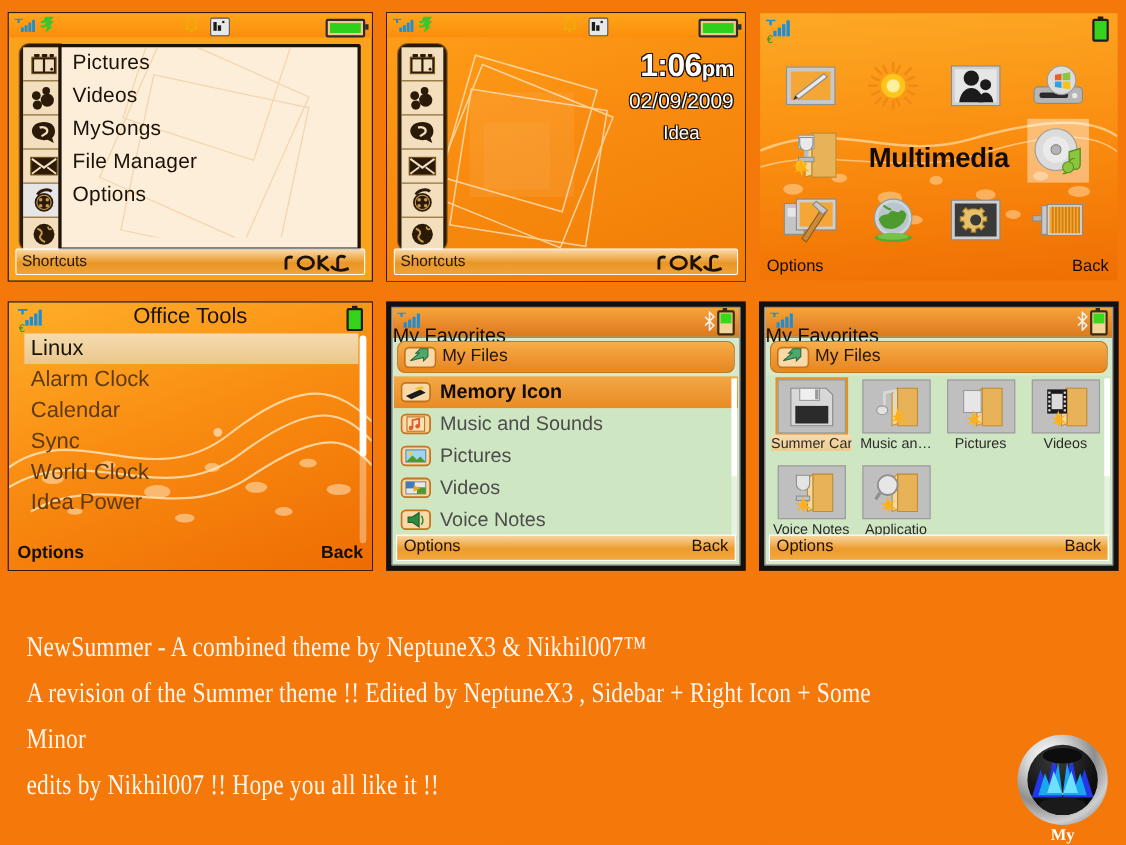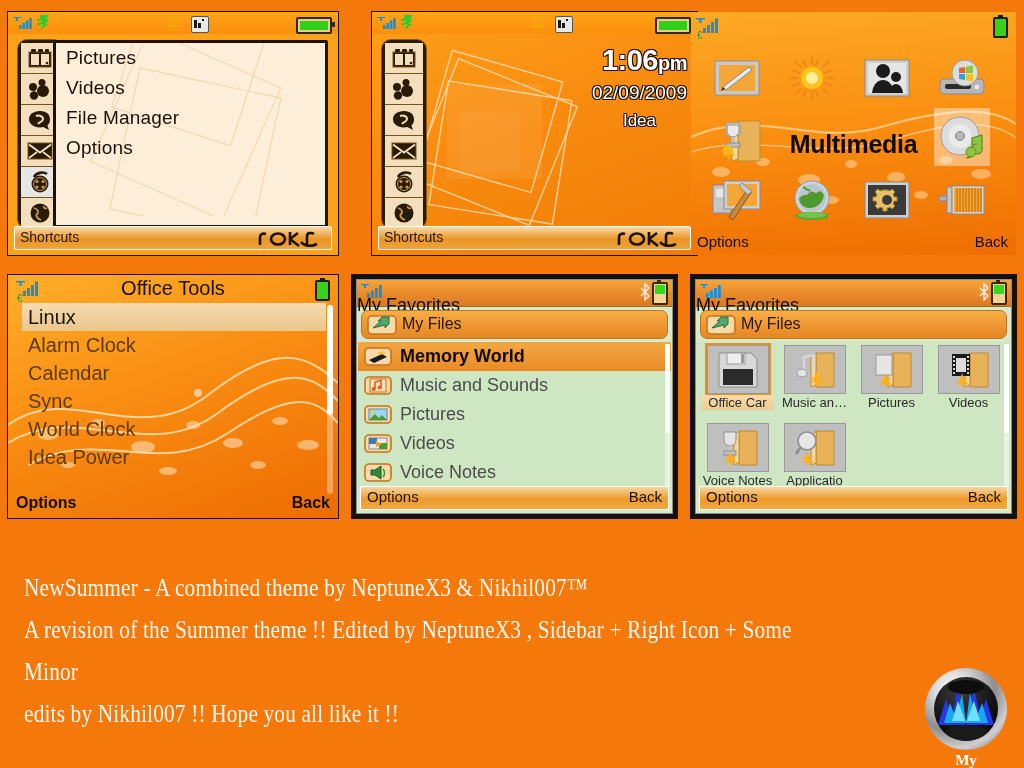--- a/index.html
+++ b/index.html
@@ -52,21 +52,21 @@
   
   .softbar{position:absolute;left:6px;right:6px;bottom:5px;height:22px;
      background:linear-gradient(#FAD9A6,#E99626 55%,#F0A33A);
      border:1px solid #fff;border-radius:2px;}
   .softbar .lk{position:absolute;left:5px;top:2px;font-size:14px;color:#241607;}
   .softbar .rk{position:absolute;right:6px;top:1px;}
 
   
   #p2{left:352px;top:12px;width:325px;height:243px;
       background:linear-gradient(160deg,#FFA01A 0%,#F98C10 45%,#F07C06 100%);
-      box-shadow:0 0 0 1px #1d1206;margin-left:20px;}
+      box-shadow:0 0 0 1px #1d1206;}
   #p2 .clockwrap{position:absolute;right:10px;top:32px;text-align:right;}
   .bigtime{font-size:29px;font-weight:bold;color:#fff;
      text-shadow:1px 1px 0 #1c1208,-1px 1px 0 #1c1208,1px -1px 0 #1c1208,-1px -1px 0 #1c1208;
      letter-spacing:-.5px;font-family:"Liberation Sans",sans-serif;}
   .bigtime small{font-size:20px;}
   .bigdate{margin-top:5px;font-size:19px;color:#fff;
      text-shadow:1px 1px 0 #1c1208,-1px 1px 0 #1c1208,1px -1px 0 #1c1208,-1px -1px 0 #1c1208;}
   .bigop{margin-top:7px;font-size:17px;color:#fff;
      text-shadow:1px 1px 0 #1c1208,-1px 1px 0 #1c1208,1px -1px 0 #1c1208,-1px -1px 0 #1c1208;text-align:center;}
 
@@ -237,20 +237,21 @@
   <div class="menubox">
     <svg class="wm" viewBox="0 0 280 180" preserveAspectRatio="none">
       <g fill="none" stroke="#E8B878" stroke-width="1.2">
         <rect x="75" y="-40" width="130" height="130" transform="rotate(18 140 25)"></rect>
         <rect x="60" y="10" width="150" height="150" transform="rotate(24 135 85)"></rect>
         <rect x="70" y="40" width="150" height="150" transform="rotate(12 145 115)"></rect>
       </g>
     </svg>
     <div class="mrow">Pictures</div>
     <div class="mrow">Videos</div>
+    <div class="mrow">MySongs</div>
     <div class="mrow">File Manager</div>
     <div class="mrow">Options</div>
   </div>
 
   <div class="softbar">
     <span class="lk">Shortcuts</span>
     <svg class="rk" width="68" height="20" viewBox="0 0 68 20">
       <g fill="none" stroke="#1d1206" stroke-width="2.6">
         <path d="M3 17V9c0-3 3-4 6-3"></path>
         <ellipse cx="21" cy="11" rx="7" ry="5.5"></ellipse>
@@ -587,21 +588,21 @@
       </svg>
       <span class="lbl">My Files</span>
     </div>
     <div class="fav-list">
       <div class="frow sel">
         <svg width="28" height="21" viewBox="0 0 28 21">
           <rect x="1" y="2" width="26" height="17" rx="4" fill="#FAD9A8" stroke="#C4741B" stroke-width="1.6"></rect>
           <path d="M5 14l13-6 5 3-13 6z" fill="#1b1b1b"></path>
           <path d="M13 7l6-2 3 2-6 2z" fill="#F2C230"></path>
         </svg>
-        <span class="lb">Memory World</span>
+        <span class="lb">Memory Icon</span>
       </div>
       <div class="frow">
         <svg width="28" height="21" viewBox="0 0 28 21">
           <rect x="1" y="2" width="26" height="17" rx="4" fill="#FAD9A8" stroke="#C4741B" stroke-width="1.6"></rect>
           <rect x="6" y="4" width="16" height="13" fill="#FBE0B6" stroke="#C4741B"></rect>
           <path d="M11 14V7l6-1.5v7" fill="none" stroke="#E05C2A" stroke-width="1.6"></path>
           <circle cx="9.6" cy="14" r="2" fill="#E05C2A"></circle>
           <circle cx="15.6" cy="12.5" r="2" fill="#E05C2A"></circle>
         </svg>
         <span class="lb">Music and Sounds</span>
@@ -675,21 +676,21 @@
 
       <div class="gcell sel" style="left:4px;top:3px">
         <div class="gthumb">
           <svg width="42" height="38" viewBox="0 0 42 38">
             <path d="M2 2h32l6 6v28H2z" fill="#d8d8d8" stroke="#8a8a8a"></path>
             <rect x="10" y="2" width="18" height="11" fill="#efefef" stroke="#9a9a9a"></rect>
             <rect x="24" y="3" width="3" height="9" fill="#9a9a9a"></rect>
             <rect x="6" y="18" width="30" height="16" fill="#2b2b2b"></rect>
           </svg>
         </div>
-        <div class="gcap">Office Car</div>
+        <div class="gcap">Summer Car</div>
       </div>
       <div class="gcell" style="left:81px;top:3px">
         <div class="gthumb">
           <svg width="42" height="38" viewBox="0 0 42 38">
             <path d="M22 2h18v34H22z" fill="#E8B258" stroke="#C08C2E"></path>
             <path d="M22 2l-5 4v30l5-2z" fill="#F2D9A3" stroke="#C08C2E"></path>
             <path d="M10 22V6l10-2v14" fill="none" stroke="#d8d8d8" stroke-width="2.4"></path>
             <ellipse cx="8" cy="22" rx="5" ry="4" fill="#e2e2e2" stroke="#9a9a9a"></ellipse>
             <path d="M22 20l2 6 5-2-4 4 5 4-6-1-1 5-2-5-5 2 4-4-6-3 6 1z" fill="#FFB018"></path>
           </svg>

